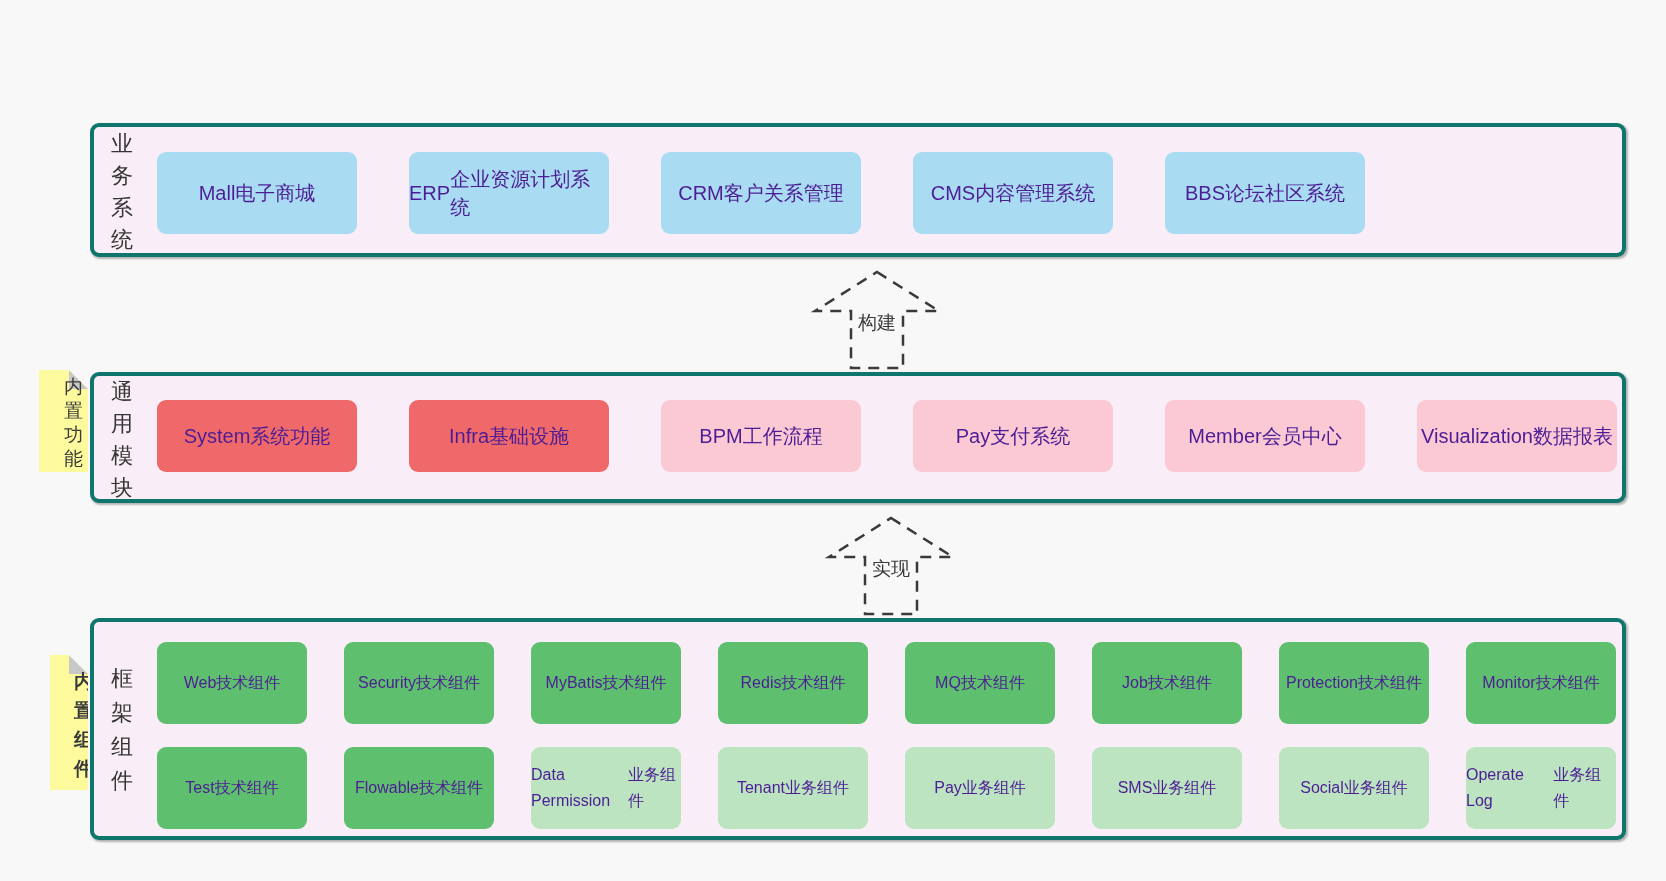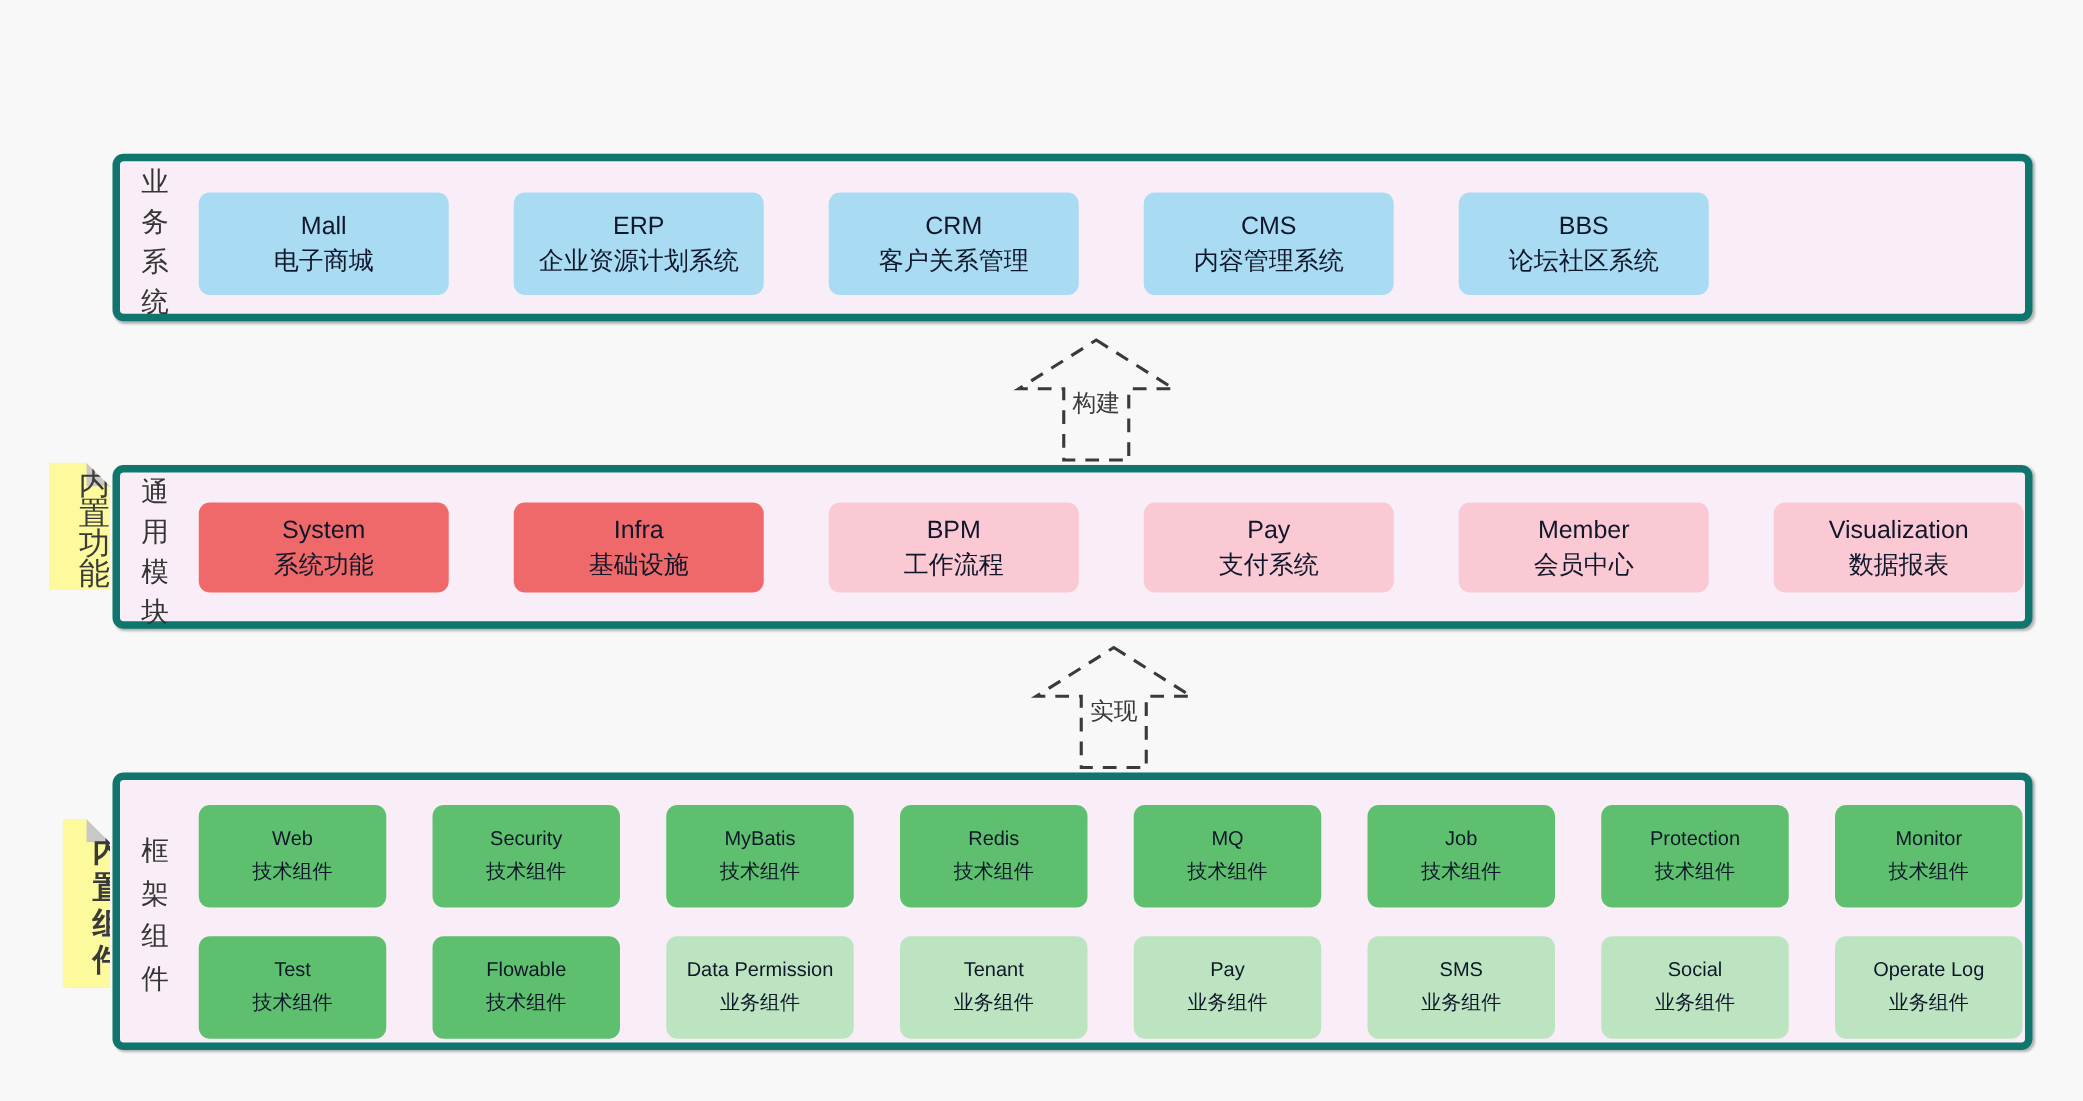--- a/index.html
+++ b/index.html
@@ -4,21 +4,21 @@
 <style>
   html,body{margin:0;padding:0;}
   body{
     width:1666px;height:881px;position:relative;
     background:#f8f8f8;
     font-family:"Liberation Sans","DejaVu Sans",sans-serif;
     color:#3a3a3a;overflow:hidden;
   }
   .container{
     position:absolute;left:90px;width:1536px;
-    background:#f9eef7;border:6px solid #0f766e;border-radius:9px;
+    background:#f9eef7;border:4px solid #0f766e;border-radius:9px;
     box-shadow:1.5px 1.5px 2px rgba(0,0,0,0.28);
     box-sizing:border-box;
     text-decoration:underline;
   }
   #sec-business{top:123px;height:134px;}
   #sec-modules{top:372px;height:131px;}
   #sec-components{top:618px;height:222px;}
 
   .vlabel{
     position:absolute;left:13px;width:30px;
@@ -30,23 +30,23 @@
   #sec-components .vlabel{top:40px;line-height:34px;}
 
   .boxrow{position:absolute;left:63px;display:flex;}
   .row6{gap:52px;top:25px;}
   #sec-modules .row6{top:24px;}
   .row8{gap:37px;}
   .row8.r1{top:20px;}
   .row8.r2{top:125px;}
 
   .box{
-    border-radius:9px;display:flex;flex-direction:column;
-    align-items:center;justify-content:center;text-align:right;
-    font-size:20px;line-height:28px;color:#0f172a;
+    border-radius:9px;display:flex;flex-direction:row;
+    align-items:center;justify-content:center;text-align:left;
+    font-size:20px;line-height:28px;color:#4c1d95;
   }
   .row6 .box{width:200px;height:82px;}
   #sec-modules .row6 .box{height:72px;}
   .row8 .box{width:150px;height:82px;font-size:16px;line-height:26px;}
   .box[data-tone="blue"]{background:#a9dbf3;}
   .box[data-tone="red"]{background:#f0696a;}
   .box[data-tone="pink"]{background:#fbc9d3;}
   .box[data-tone="green"]{background:#5ec06e;}
   .box[data-tone="lightgreen"]{background:#bce4c0;}
 
@@ -54,21 +54,21 @@
     position:absolute;background:#fcfa9d;
     box-shadow:1.5px 1.5px 2px rgba(0,0,0,0.25);
     clip-path:polygon(0 0,calc(100% - 19px) 0,100% 19px,100% 100%,0 100%);
   }
   .note .fold{
     position:absolute;top:0;right:0;width:19px;height:19px;
     background:#c8c8c8;clip-path:polygon(0 0,100% 100%,0 100%);
   }
   .note .ntext{
     position:absolute;left:0;right:4px;text-align:center;
-    font-size:25px;word-break:break-all;color:#3a3a3a;padding-left:24px;
+    font-size:19px;word-break:break-all;color:#3a3a3a;padding-left:24px;
   }
   #note-modules{left:39px;top:370px;width:49px;height:102px;}
   #note-modules .ntext{top:5px;line-height:24px;}
   #note-components{left:50px;top:655px;width:38px;height:135px;font-weight:bold;}
   #note-components .ntext{top:12px;line-height:29px;}
 
   .blockarrow{position:absolute;width:200px;height:112px;}
   .blockarrow svg{position:absolute;left:0;top:0;}
   .blockarrow .alabel{
     position:absolute;left:0;right:0;top:48px;text-align:center;

